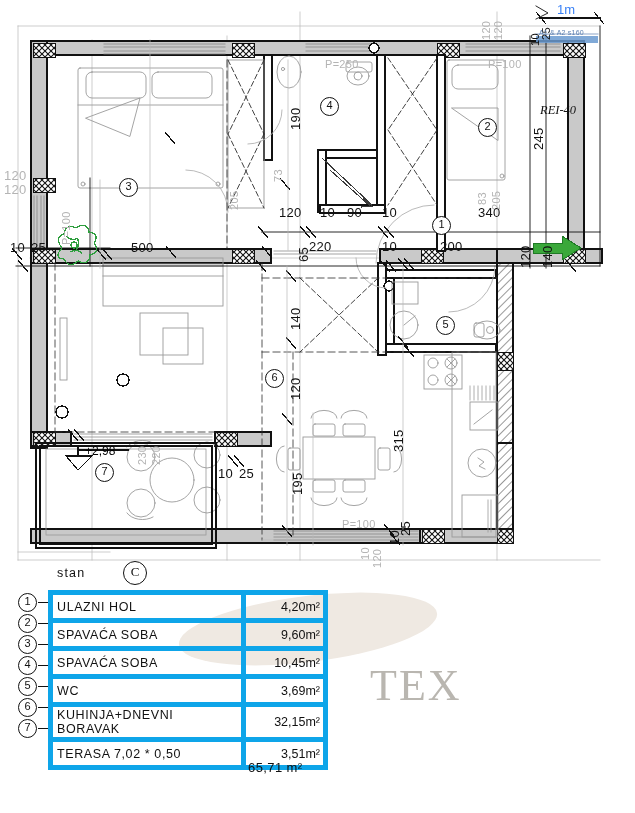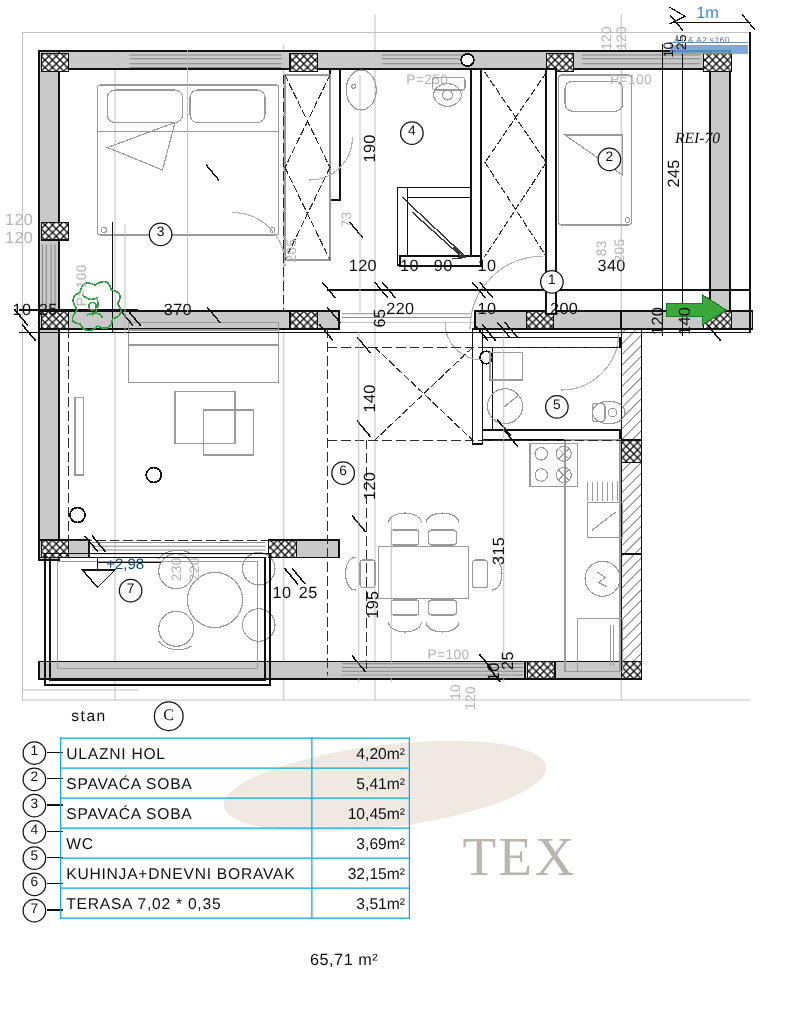--- a/index.html
+++ b/index.html
@@ -34,21 +34,21 @@
     pointer-events:none;
   }
   
   #legend{
     position:absolute;left:48px;top:590px;width:280px;
     border-collapse:collapse;
     font-family:"Liberation Sans", sans-serif;
     background:transparent;
   }
   #legend td{
-    border:1px solid #0ea5e9;
+    border:5px solid #0ea5e9;
     font-size:12.5px;
     color:#111;
     padding:1px 4px;
     height:21px;
     background:transparent;
     letter-spacing:.6px;
   }
   #legend td.num{text-align:right;width:70px;padding-right:3px;letter-spacing:0;}
   #total{
     position:absolute;left:248px;top:760px;
@@ -68,21 +68,21 @@
     font-family:"Liberation Serif", serif;
   }
   .dim{
     position:absolute;font-size:13px;color:#111;
     font-family:"Liberation Sans", sans-serif;letter-spacing:.3px;
     white-space:nowrap;
   }
   .dim.g{color:#b4b4b4;}
   .dim.v{transform-origin:0 0;transform:rotate(-90deg);}
   .dim.sm{font-size:11px;}
-  .lvl{position:absolute;font-size:12px;color:#0c4a6e;}
+  .lvl{position:absolute;font-size:12px;color:#000000;}
   .rei{position:absolute;font-size:12.5px;color:#111;font-style:italic;font-family:"Liberation Serif",serif;}
   #scale-txt{position:absolute;left:557px;top:2px;font-size:13px;color:#3b82f6;}
   #bluetxt{
     position:absolute;left:539px;top:29px;font-size:7px;color:#5b7fb0;
     font-family:"Liberation Sans",sans-serif;letter-spacing:.2px;white-space:nowrap;
   }
 </style>
 </head>
 <body>
 
@@ -478,21 +478,21 @@
 
   <div class="dim v" style="left:531px;top:150px;">245</div>
   <div class="dim v" style="left:518px;top:268px;">120</div>
   <div class="dim v" style="left:540px;top:268px;">140</div>
 
   <div class="dim v" style="left:288px;top:130px;">190</div>
   <div class="dim g v sm" style="left:272px;top:182px;">73</div>
   <div class="dim g v sm" style="left:228px;top:210px;">205</div>
   <div class="dim g v sm" style="left:476px;top:205px;">83</div>
   <div class="dim g v sm" style="left:490px;top:210px;">205</div>
-  <div class="dim" style="left:131px;top:240px;">370</div>
+  <div class="dim" style="left:131px;top:240px;">500</div>
   <div class="dim v" style="left:288px;top:330px;">140</div>
   <div class="dim v" style="left:288px;top:400px;">120</div>
   <div class="dim v" style="left:290px;top:495px;">195</div>
   <div class="dim v" style="left:391px;top:452px;">315</div>
   <div class="dim g v sm" style="left:136px;top:465px;">230</div>
   <div class="dim g v sm" style="left:150px;top:465px;">220</div>
   <div class="dim" style="left:218px;top:466px;">10</div>
   <div class="dim" style="left:239px;top:466px;">25</div>
 
   <div class="dim v" style="left:387px;top:545px;">10</div>
@@ -504,52 +504,52 @@
 
   <div class="dim g v sm" style="left:359px;top:560px;">10</div>
   <div class="dim g v sm" style="left:371px;top:568px;">120</div>
 
   <div class="dim g v sm" style="left:480px;top:40px;">120</div>
   <div class="dim g v sm" style="left:492px;top:40px;">120</div>
 
   <div class="dim v sm" style="left:529px;top:46px;">10</div>
   <div class="dim v sm" style="left:540px;top:40px;">25</div>
 
-  <div class="rei" style="left:540px;top:103px;">REI-70</div>
+  <div class="rei" style="left:540px;top:103px;">REI-40</div>
   <div class="lvl" style="left:85px;top:444px;">+2,98</div>
   <div id="scale-txt">1m</div>
   <div id="bluetxt">A1 &amp; A2 s160</div>
 
   <div id="stan-label">stan</div>
   <div id="c-marker">C</div>
 
   <table id="legend">
     <tbody>
         <tr>
           <td>ULAZNI  HOL</td>
           <td class="num"><span>4,20</span><span>m²</span></td>
         </tr>
         <tr>
           <td>SPAVAĆA  SOBA</td>
-          <td class="num"><span>5,41</span><span>m²</span></td>
+          <td class="num"><span>9,60</span><span>m²</span></td>
         </tr>
         <tr>
           <td>SPAVAĆA  SOBA</td>
           <td class="num"><span>10,45</span><span>m²</span></td>
         </tr>
         <tr>
           <td>WC</td>
           <td class="num"><span>3,69</span><span>m²</span></td>
         </tr>
         <tr>
           <td>KUHINJA+DNEVNI  BORAVAK</td>
           <td class="num"><span>32,15</span><span>m²</span></td>
         </tr>
         <tr>
-          <td>TERASA  7,02  *  0,35</td>
+          <td>TERASA  7,02  *  0,50</td>
           <td class="num"><span>3,51</span><span>m²</span></td>
         </tr>
       </tbody>
   </table>
 
   <div id="legend-bullets">
       <div class="tag" style="left: 18px; top: 593px;">1</div>
       <div class="tag" style="left: 18px; top: 614px;">2</div>
       <div class="tag" style="left: 18px; top: 635px;">3</div>
       <div class="tag" style="left: 18px; top: 656px;">4</div>

